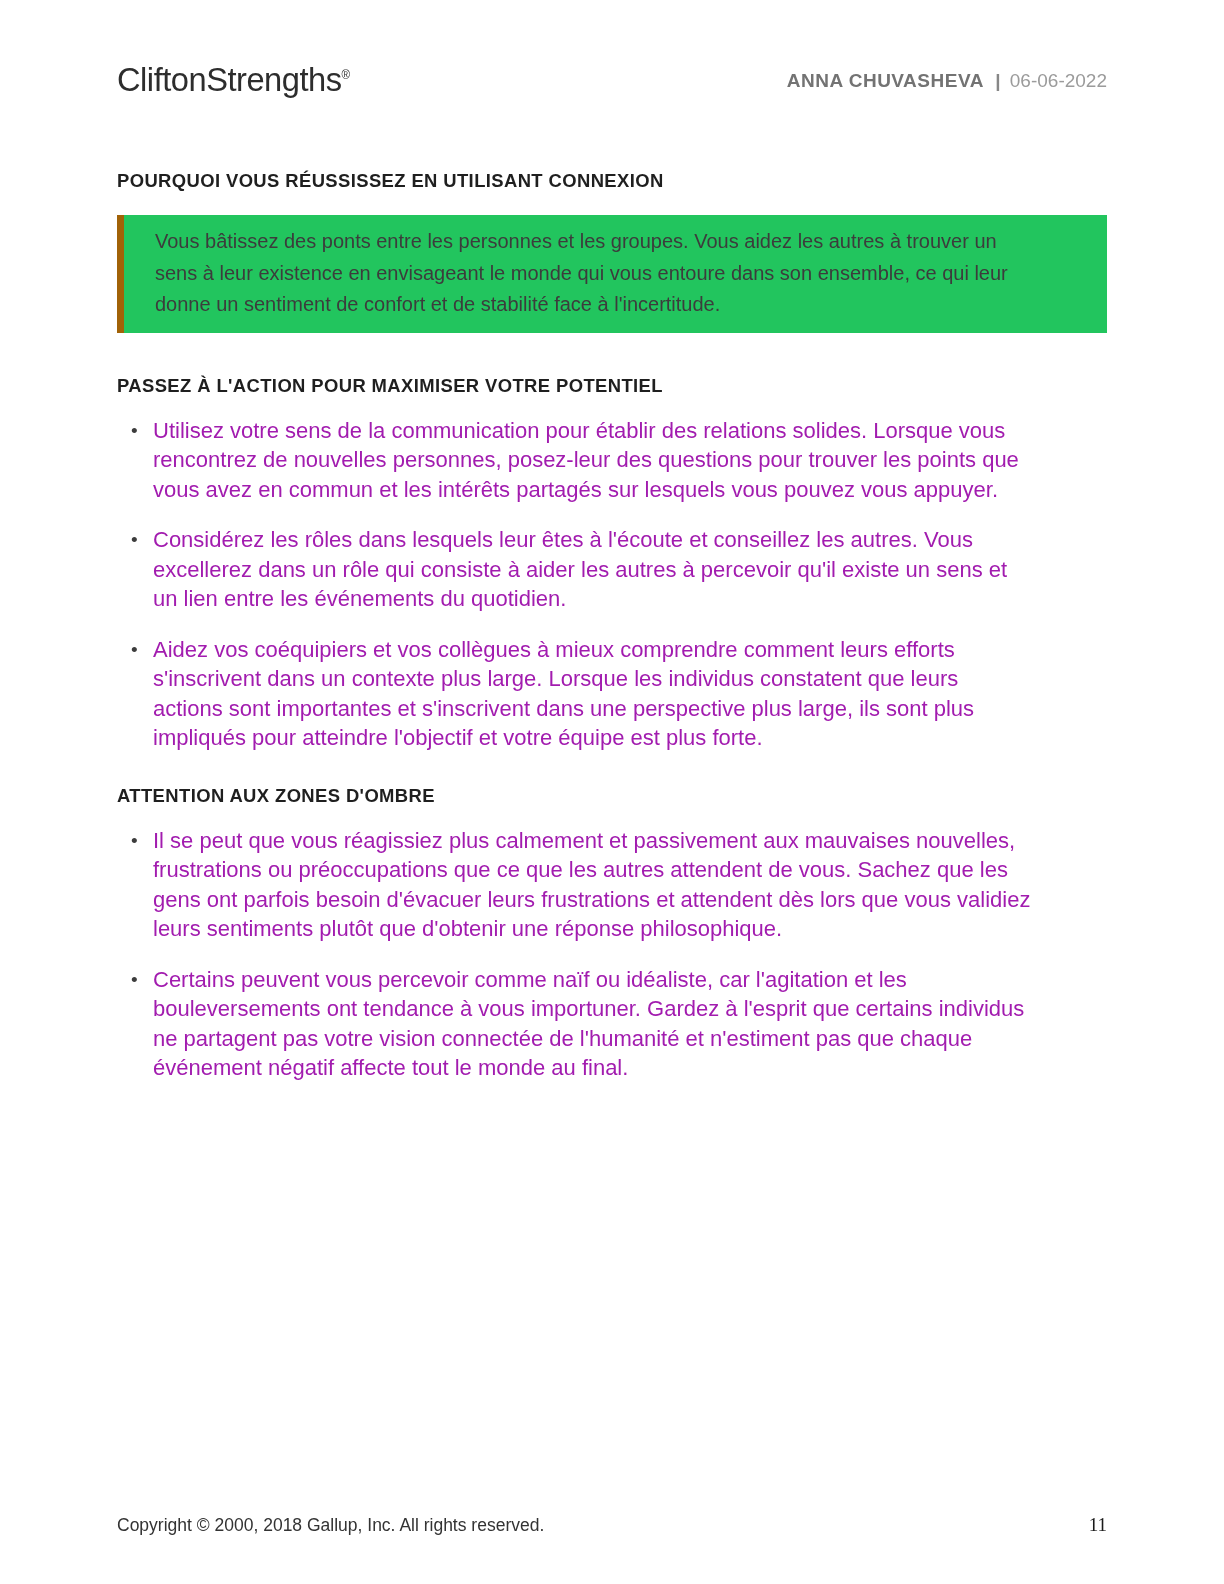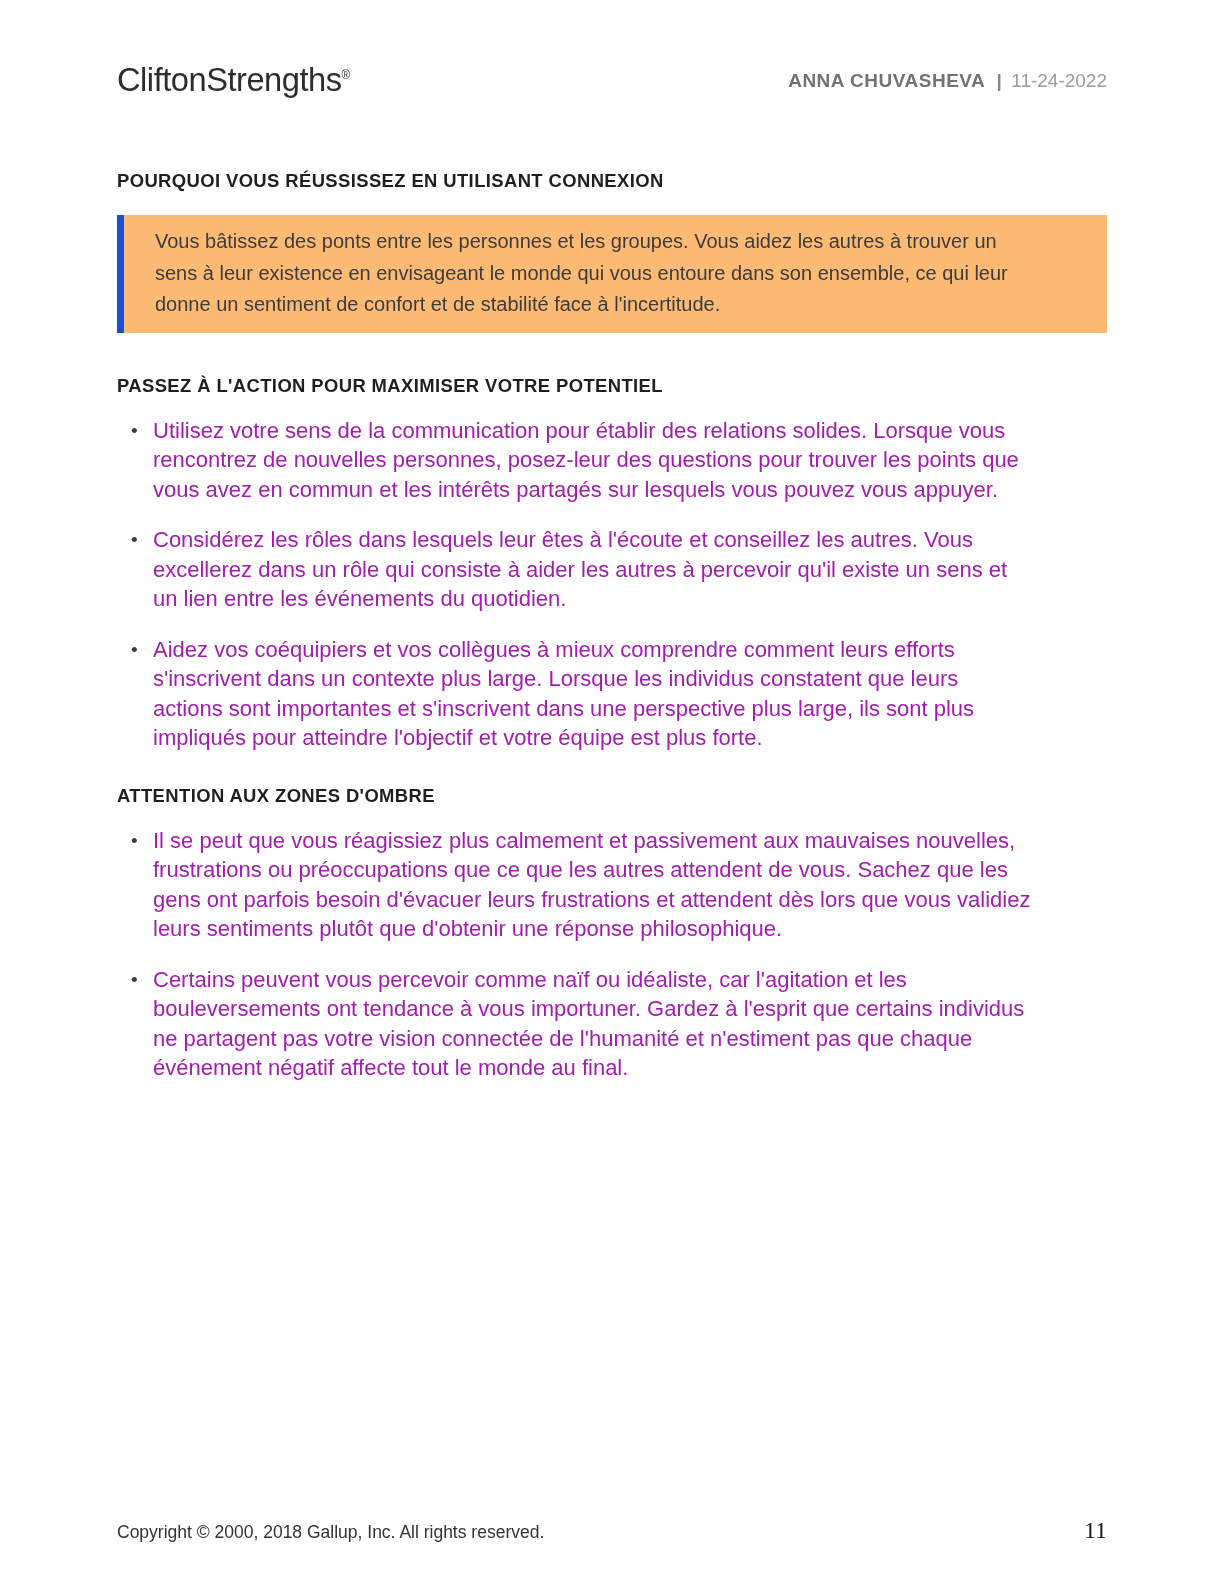--- a/index.html
+++ b/index.html
@@ -30,22 +30,22 @@
     transform:scaleX(0.97); transform-origin:left;
     white-space:nowrap;
   }
   .sec1 { margin-top:72px; }
   .sec2 { margin-top:42px; }
   .sec3 { margin-top:32px; }
 
   
   .callout {
     margin-top:23px;
-    background:#fdba74;
-    border-left:7px solid #1d4ed8;
+    background:#22c55e;
+    border-left:7px solid #a16207;
     padding:11px 24px 12px 31px;
   }
   .callout p {
     font-size:20px; line-height:31.5px; color:#3c3c3c;
     max-width:872px;
   }
 
   
   .lead {
     margin-top:15px;
@@ -62,40 +62,40 @@
     margin-bottom:21px;
   }
   ul.blist li::before {
     content:"•";
     position:absolute; left:14px; top:0;
     font-size:19px; color:#3c3c3c;
   }
 
   
   .ftr {
-    position:absolute; left:117px; right:117px; bottom:48px;
+    position:absolute; left:117px; right:117px; bottom:56px;
     display:flex; justify-content:space-between; align-items:baseline;
   }
   .ftr .copy { font-size:17.5px; color:#333333; }
-  .ftr .pagenum { font-family:"Liberation Serif", serif; font-size:24px; color:#1a1a1a;text-align:right; }
+  .ftr .pagenum { font-family:"Liberation Serif", serif; font-size:19px; color:#1a1a1a;text-align:right; }
 </style>
 </head>
 <body>
 
 <div class="page">
   <div class="content">
 
     <header class="hdr">
       <div class="logo">
         <span>CliftonStrengths</span><sup>®</sup>
       </div>
       <div class="hdr-right">
         <span class="user">ANNA CHUVASHEVA</span>
         <span class="sep">|</span>
-        <span class="date">11-24-2022</span>
+        <span class="date">06-06-2022</span>
       </div>
     </header>
 
     <main>
 
       <section>
         <h2 class="sec sec1">POURQUOI VOUS RÉUSSISSEZ EN UTILISANT CONNEXION</h2>
         <div class="callout">
           <p>Vous bâtissez des ponts entre les personnes et les groupes. Vous aidez les autres à trouver un sens à leur existence en envisageant le monde qui vous entoure dans son ensemble, ce qui leur donne un sentiment de confort et de stabilité face à l'incertitude.</p>
         </div>

